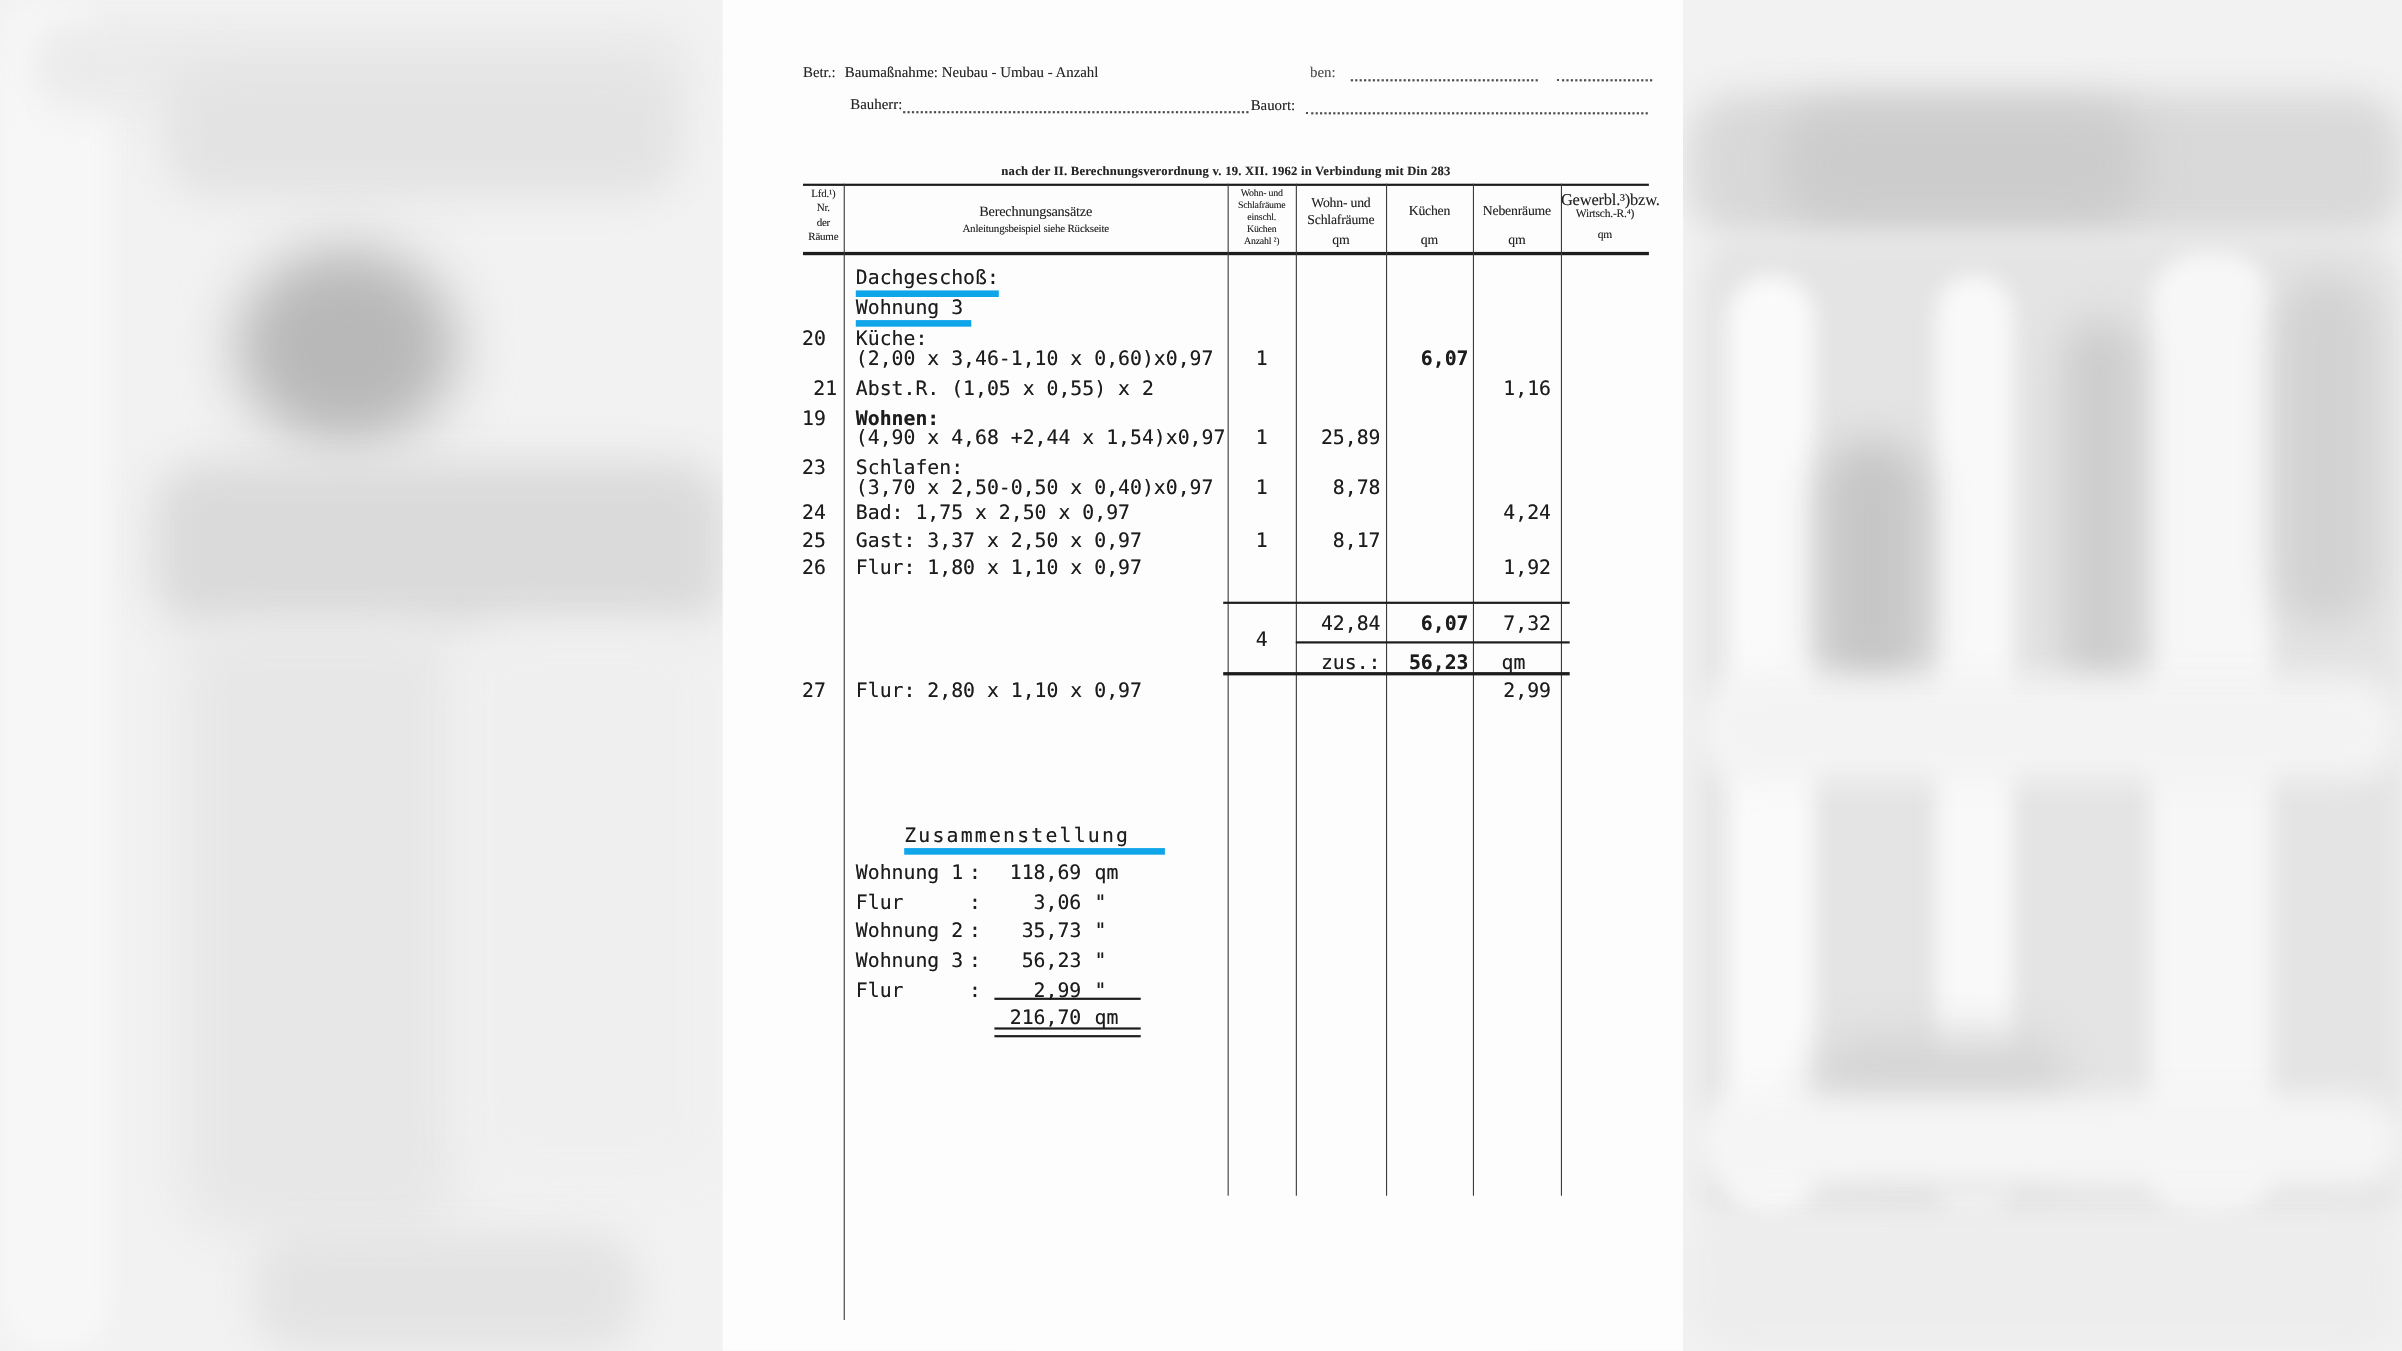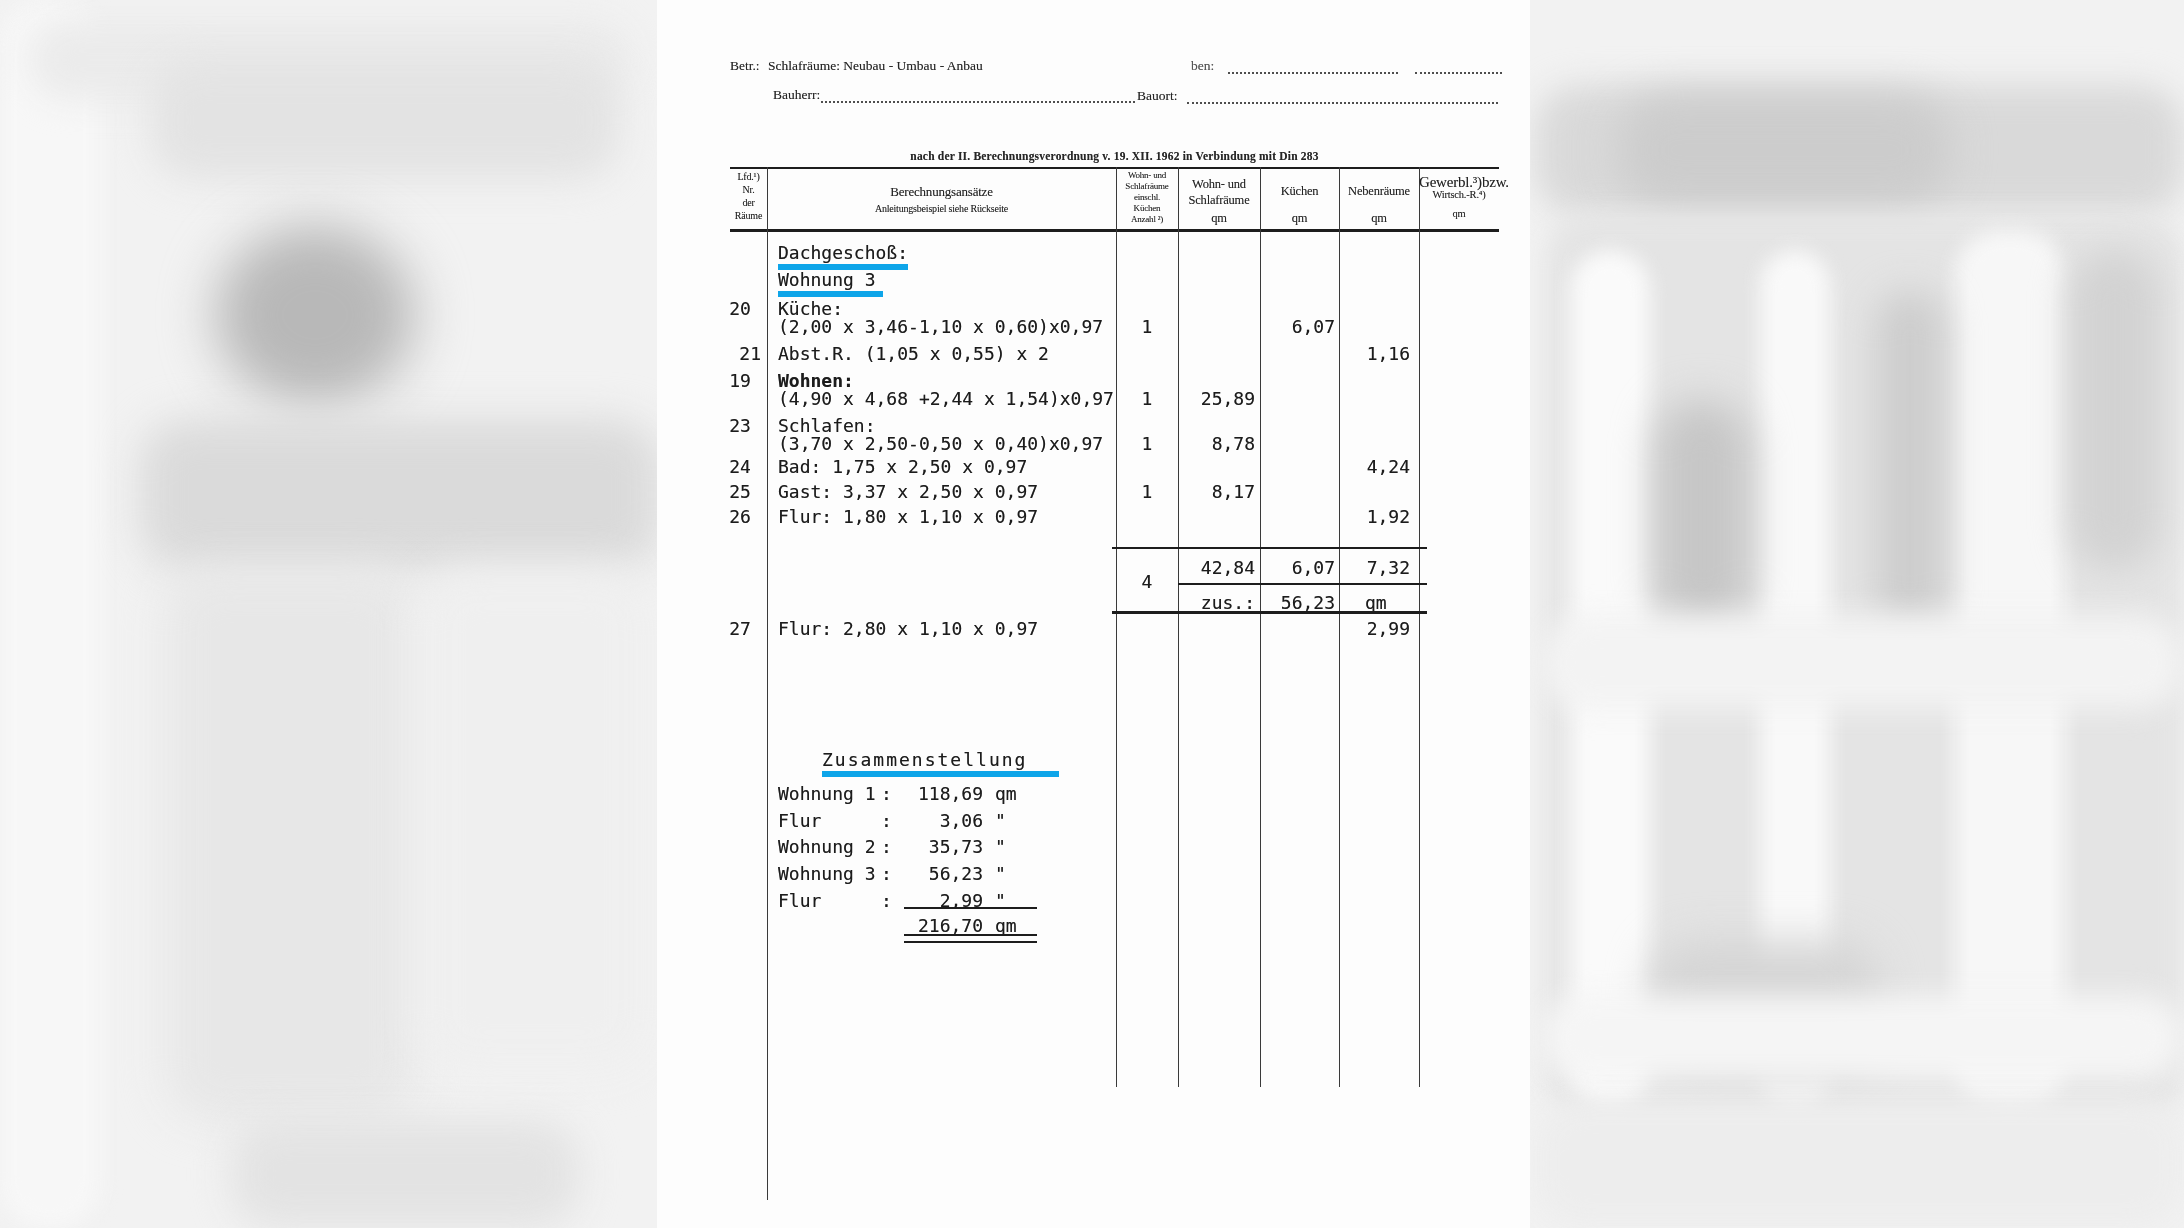--- a/index.html
+++ b/index.html
@@ -9,21 +9,21 @@
   .ser{position:absolute;font-family:"Liberation Serif",serif;color:#262626;white-space:pre;text-shadow:0 0 .4px rgba(50,50,50,.45);}
   .mono{position:absolute;font-family:"DejaVu Sans Mono",monospace;font-size:18px;color:#1c1c1c;white-space:pre;text-shadow:0 0 .5px rgba(30,30,30,.5);}
   .hl{position:absolute;background:#1d1d1d;}
   .vl{position:absolute;background:#3a3a3a;width:1px;}
   .dot{position:absolute;height:0;border-bottom:2px dotted #4e4e4e;}
   .hc{position:absolute;text-align:center;font-family:"Liberation Serif",serif;color:#242424;letter-spacing:-0.2px;white-space:pre;text-shadow:0 0 .3px rgba(50,50,50,.4);}
   .rnr{left:62px;width:42px;text-align:center;}
   .c2{left:121px;}
   .c3{left:459px;width:62px;text-align:center;}
   .c4{left:524px;width:74px;text-align:right;}
-  .c5{left:606px;width:72px;text-align:right;}
+  .c5{left:606px;width:72px;text-align:right;font-weight:bold;}
   .c6{left:685px;width:68px;text-align:right;}
   .undl{border-bottom:6px solid #0ea5e9;padding-bottom:1px;}
   .slab{left:121px;}
   .scol{left:224px;}
   .sval{left:230px;width:96px;text-align:right;}
   .sunit{left:338px;}
   .title{left:73px;width:769px;text-align:center;font-weight:bold;}
 </style>
 </head>
 <body>
@@ -48,21 +48,21 @@
   <div class="blob" style="left:2070px;top:250px;width:90px;height:320px;background:#d2d2d2;filter:blur(18px);"></div>
   <div class="blob" style="left:1540px;top:615px;width:644px;height:95px;background:#f3f3f3;filter:blur(14px);"></div>
   <div class="blob" style="left:1650px;top:940px;width:230px;height:140px;background:#d5d5d5;filter:blur(20px);"></div>
   <div class="blob" style="left:1540px;top:995px;width:644px;height:85px;background:#f5f5f5;filter:blur(14px);"></div>
   <div class="blob" style="left:1535px;top:1100px;width:649px;height:128px;background:#ededed;filter:blur(14px);"></div>
 </div>
 
 <div class="page">
 
   <span class="ser" style="left:73px;top:58px;font-size:13.5px;">Betr.:</span>
-  <span class="ser" style="left:111px;top:58px;font-size:13.5px;">Schlafräume: Neubau - Umbau - Anbau</span>
+  <span class="ser" style="left:111px;top:58px;font-size:13.5px;">Baumaßnahme: Neubau - Umbau - Anzahl</span>
   <span class="ser" style="left:534px;top:58px;font-size:13.5px;color:#555;">ben:</span>
   <div class="dot" style="left:571px;top:72px;width:170px;"></div>
   <div class="dot" style="left:758px;top:72px;width:87px;"></div>
 
   <span class="ser" style="left:116px;top:87px;font-size:13.5px;">Bauherr:</span>
   <div class="dot" style="left:164px;top:101px;width:314px;"></div>
   <span class="ser" style="left:480px;top:88px;font-size:13.5px;">Bauort:</span>
   <div class="dot" style="left:530px;top:102px;width:311px;"></div>
 
   <div class="ser title" style="top:150px;font-size:11.5px;letter-spacing:0.2px;">nach der II. Berechnungsverordnung v. 19. XII. 1962 in Verbindung mit Din 283</div>

